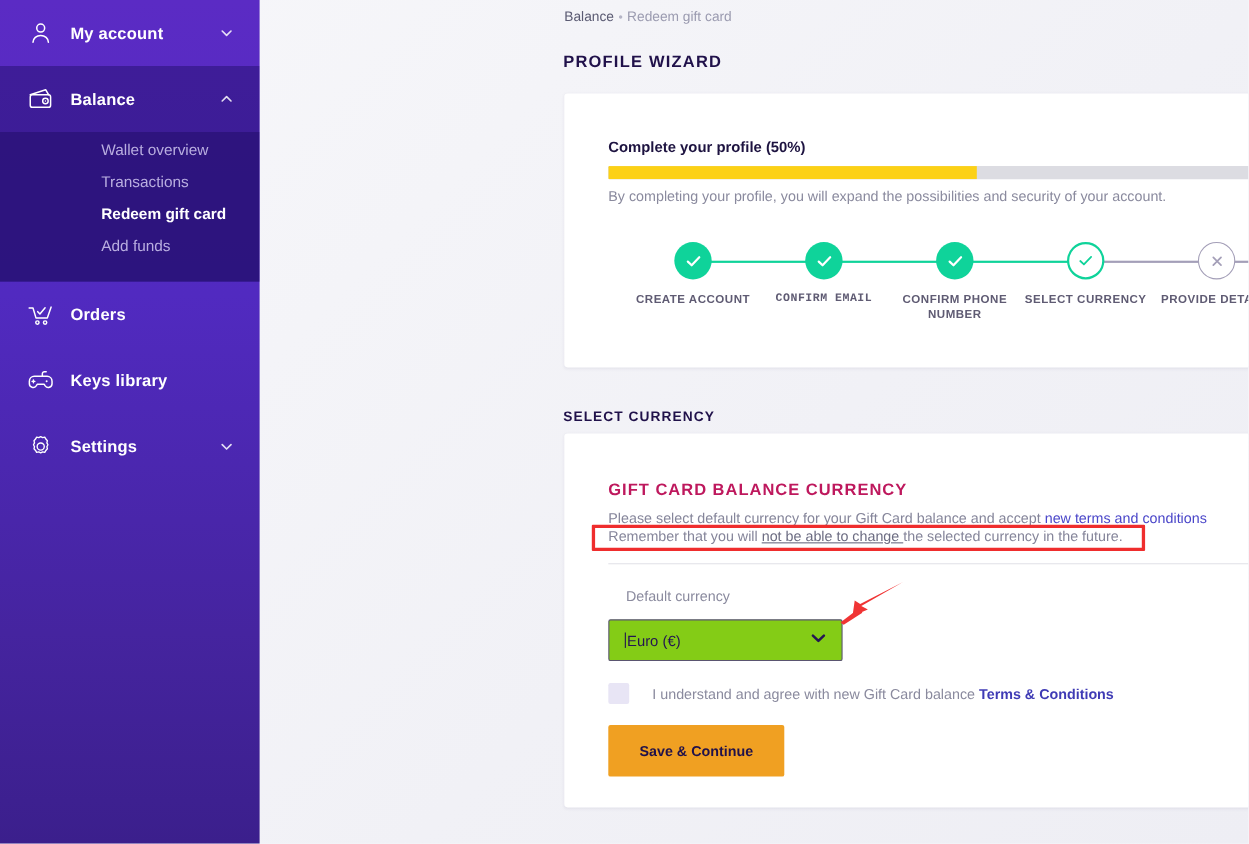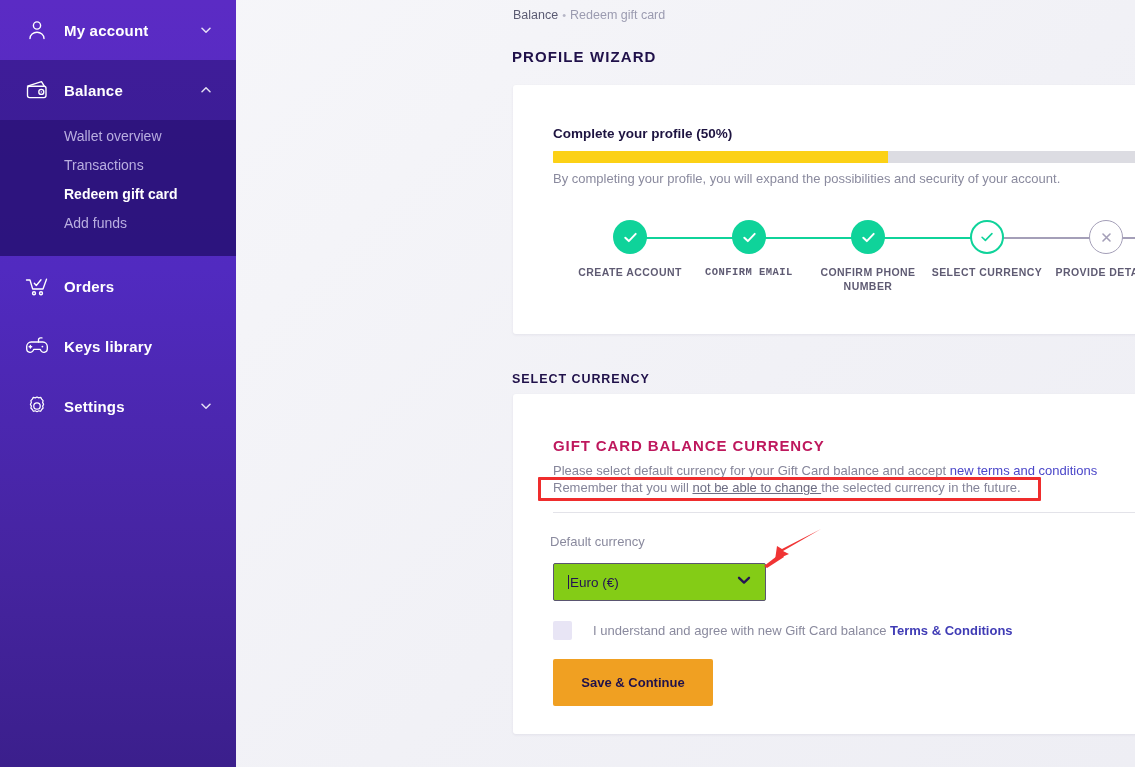--- a/index.html
+++ b/index.html
@@ -66,21 +66,21 @@
 
   .nav-group-active {
     background: rgba(26, 9, 92, 0.42);
   }
 
   .subnav {
     background: rgba(26, 9, 92, 0.42);
     padding: 2px 0 18px 0;
   }
   .subnav-item {
-    padding: 5px 24px 5px 64px;
+    padding: 5px 24px 5px 92px;
     font-size: 14px;
     color: #b9aee0;
     cursor: pointer;
     line-height: 19px;
   }
   .subnav-item.active {
     color: #ffffff;
     font-weight: bold;
   }
 
@@ -247,21 +247,21 @@
     position: absolute;
     left: 40px;
     top: 118px;
     width: 670px;
     height: 1px;
     background: #e3e3e9;
   }
 
   .field-label {
     position: absolute;
-    left: 37px;
+    left: 56px;
     top: 140px;
     font-size: 13px;
     color: #8a8a9e;
   }
 
   .select-wrap {
     position: absolute;
     left: 40px;
     top: 169px;
     width: 213px;

